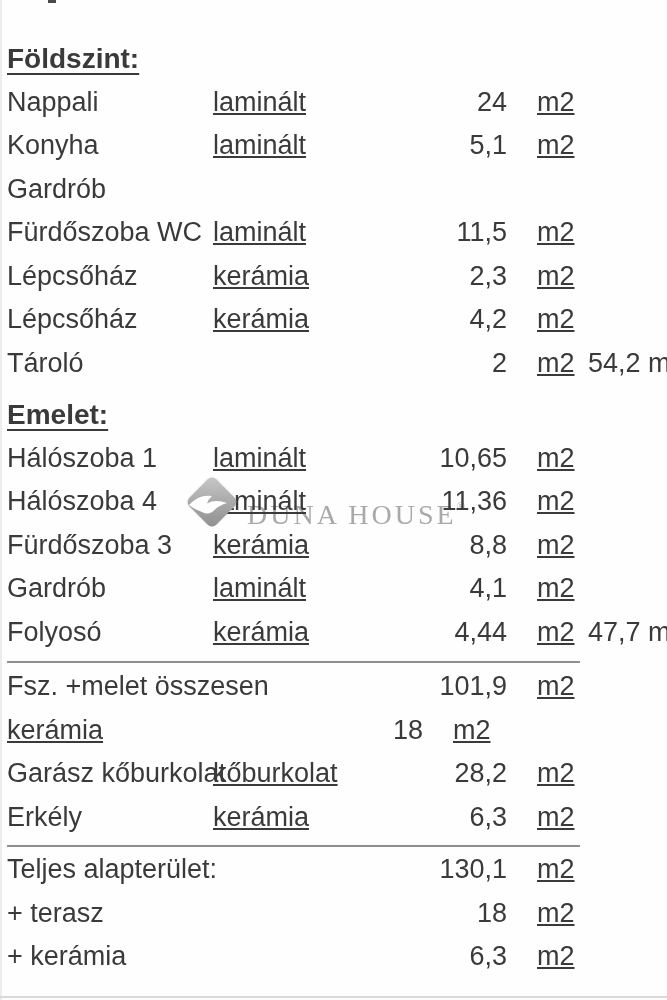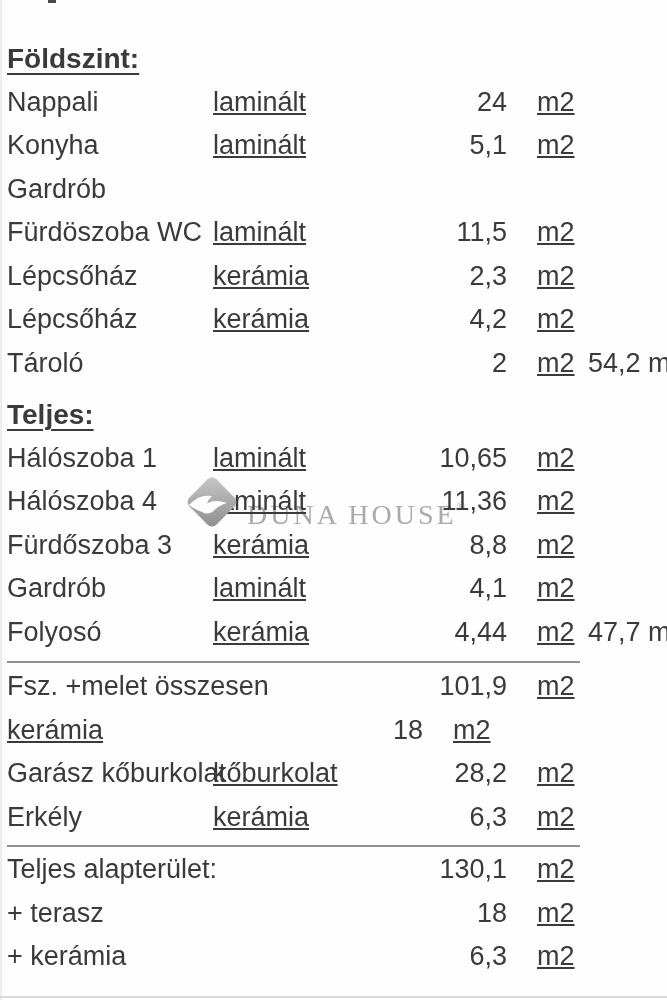--- a/index.html
+++ b/index.html
@@ -96,21 +96,21 @@
       <span class="c sub"></span>
     </div>
     <div class="row">
       <span class="c name">Gardrób</span>
       <span class="c mat"></span>
       <span class="c val"></span>
       <span class="c unit"></span>
       <span class="c sub"></span>
     </div>
     <div class="row">
-      <span class="c name">Fürdöszoba WC</span>
+      <span class="c name">Fürdőszoba WC</span>
       <span class="c mat">laminált</span>
       <span class="c val">11,5</span>
       <span class="c unit">m2</span>
       <span class="c sub"></span>
     </div>
     <div class="row">
       <span class="c name">Lépcsőház</span>
       <span class="c mat">kerámia</span>
       <span class="c val">2,3</span>
       <span class="c unit">m2</span>
@@ -124,21 +124,21 @@
       <span class="c sub"></span>
     </div>
     <div class="row">
       <span class="c name">Tároló</span>
       <span class="c mat"></span>
       <span class="c val">2</span>
       <span class="c unit">m2</span>
       <span class="c sub">54,2 m2</span>
     </div>
 
-    <div class="section-heading heading-emelet">Teljes:</div>
+    <div class="section-heading heading-emelet">Emelet:</div>
 
     <div class="row">
       <span class="c name">Hálószoba 1</span>
       <span class="c mat">laminált</span>
       <span class="c val">10,65</span>
       <span class="c unit">m2</span>
       <span class="c sub"></span>
     </div>
     <div class="row">
       <span class="c name">Hálószoba 4</span>

